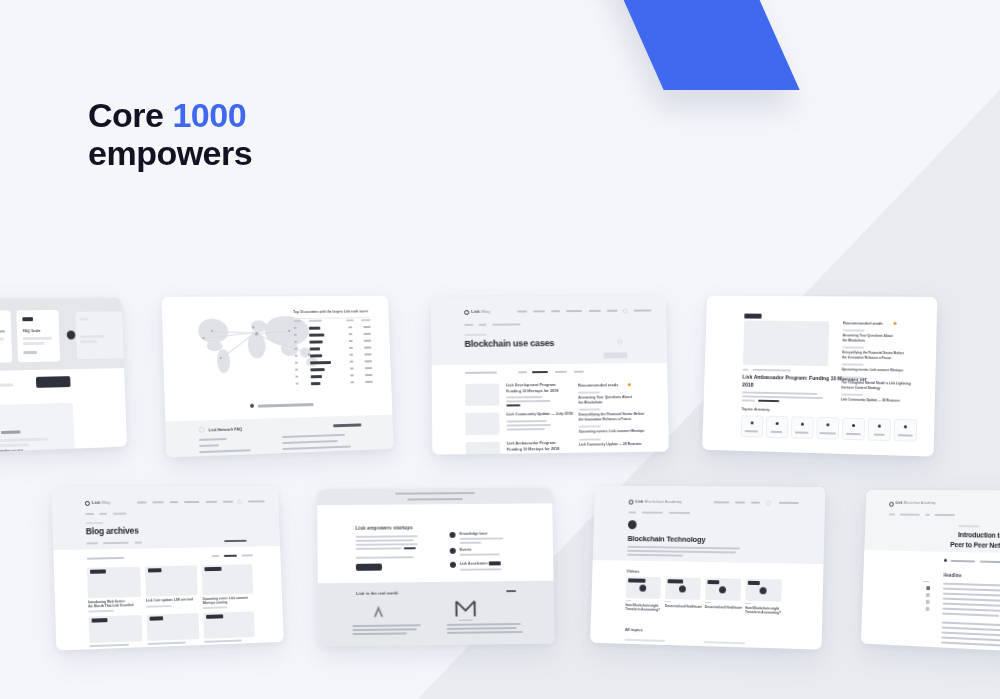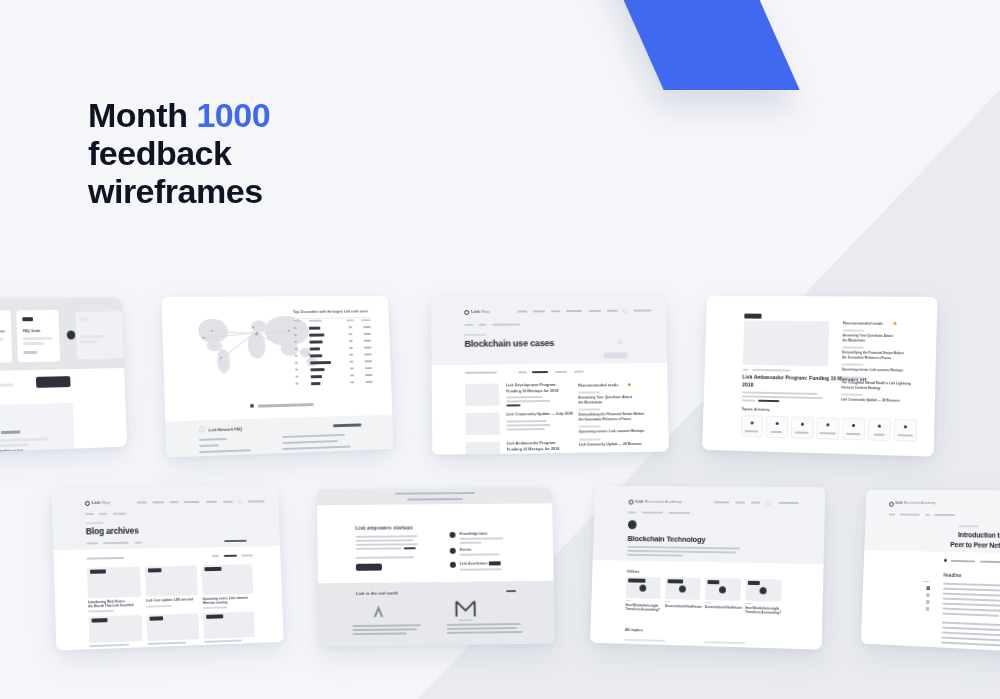--- a/index.html
+++ b/index.html
@@ -109,24 +109,23 @@
 
   <svg class="diag-band" viewBox="0 0 1000 699" preserveAspectRatio="none">
     <polygon points="1000,90 1000,699 418,699" fill="#e8eaee"></polygon>
     <polygon points="1000,90 1000,699 418,699" fill="#e9ebef" opacity="0.5"></polygon>
   </svg>
 
   <div class="blue-shape"></div>
 
   <div class="headline">
     <div>
-      <span>Month </span><span class="num">1000</span>
-    </div>
-    <div>feedback</div>
-    <div>wireframes</div>
+      <span>Core </span><span class="num">1000</span>
+    </div>
+    <div>empowers</div>
   </div>
 
 
   <div class="wf p-left" style="left:-68px; top:298px; width:198px; height:152px;">
     <div class="wf-inner">
       <div class="band" style="left:0;top:0;width:198px;height:72px;background:#e4e6ea;"></div>
 
       <div class="blk soft" style="left:36px;top:12px;width:44px;height:52px;background:#fff;border-radius:3px;"></div>
 
       <div class="lbl" style="left:42px;top:31px;font-size:3.6px;">Python Resources</div>

